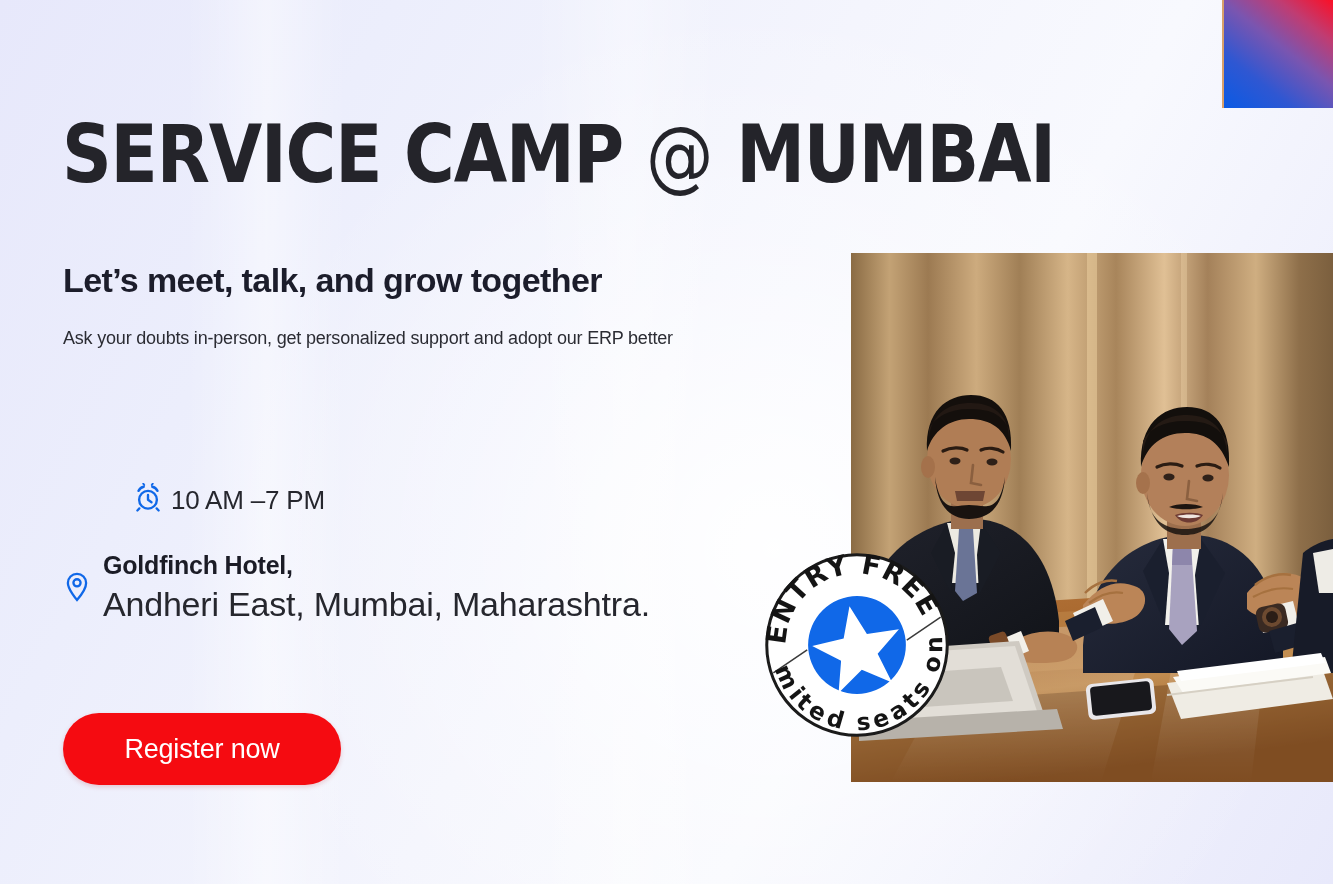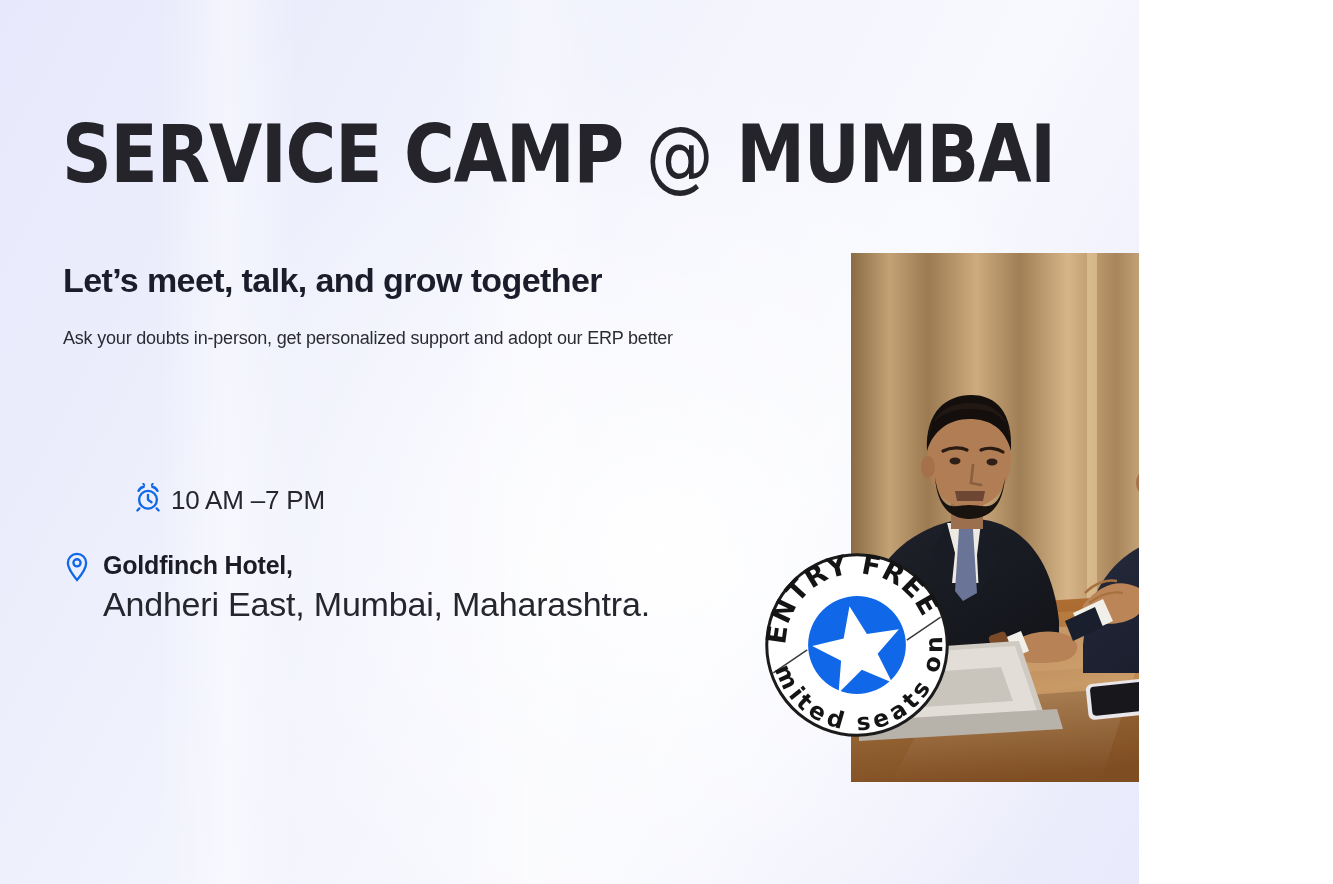--- a/index.html
+++ b/index.html
@@ -7,21 +7,21 @@
 
   html, body {
     width: 1333px;
     height: 884px;
     overflow: hidden;
     font-family: "Liberation Sans", sans-serif;
   }
 
   .banner {
     position: relative;
-    width: 1139px;
+    width: 1333px;
     height: 884px;
     overflow: hidden;
     background:
       radial-gradient(circle at 58% 62%, rgba(255,255,255,0.95) 0%, rgba(255,255,255,0.35) 32%, rgba(255,255,255,0) 58%),
       linear-gradient(118deg, #e7e8fb 0%, #eceefc 22%, #f4f5fd 48%, #f8f9fe 66%, #eeeffc 86%, #e8e9fb 100%);
   }
 
   
   .bg-sheen {
     position: absolute;
@@ -119,21 +119,21 @@
   }
   .gap-date { margin-left: 12px; }
   .spacer-dt { width: 70px; }
   .gap-time { margin-left: 8px; }
 
   .meta-place {
     position: absolute;
     left: 63px;
     top: 548px;
     display: flex;
-    align-items: flex-start;
+    align-items: center;
   }
   .meta-place .pin-wrap {
     flex: 0 0 auto;
     padding-top: 4px;
   }
   .place-lines { margin-left: 12px; }
   .place-name {
     font-size: 25px;
     line-height: 35px;
     font-weight: 700;
@@ -232,20 +232,21 @@
         <path d="M12 1.6 C7.6 1.6 4.1 5.1 4.1 9.5 C4.1 15.2 12 24.2 12 24.2 C12 24.2 19.9 15.2 19.9 9.5 C19.9 5.1 16.4 1.6 12 1.6 Z" fill="none" stroke="#1068e8" stroke-width="2"></path>
         <circle cx="12" cy="9.4" r="3.1" fill="none" stroke="#1068e8" stroke-width="2"></circle>
       </svg>
     </span>
     <div class="place-lines">
       <div class="place-name">Goldfinch Hotel,</div>
       <div class="place-addr">Andheri East, Mumbai, Maharashtra.</div>
     </div>
   </div>
 
+  <button class="cta">Register now</button>
 
   <div class="photo">
     <svg viewBox="0 0 482 529" preserveAspectRatio="xMidYMid slice" aria-hidden="true">
       <defs>
         <linearGradient id="curtain" x1="0" y1="0" x2="1" y2="0">
           <stop offset="0%" stop-color="#8a6b44"></stop>
           <stop offset="8%" stop-color="#c3a275"></stop>
           <stop offset="16%" stop-color="#9c7a52"></stop>
           <stop offset="26%" stop-color="#cdab7e"></stop>
           <stop offset="35%" stop-color="#a07f56"></stop>

